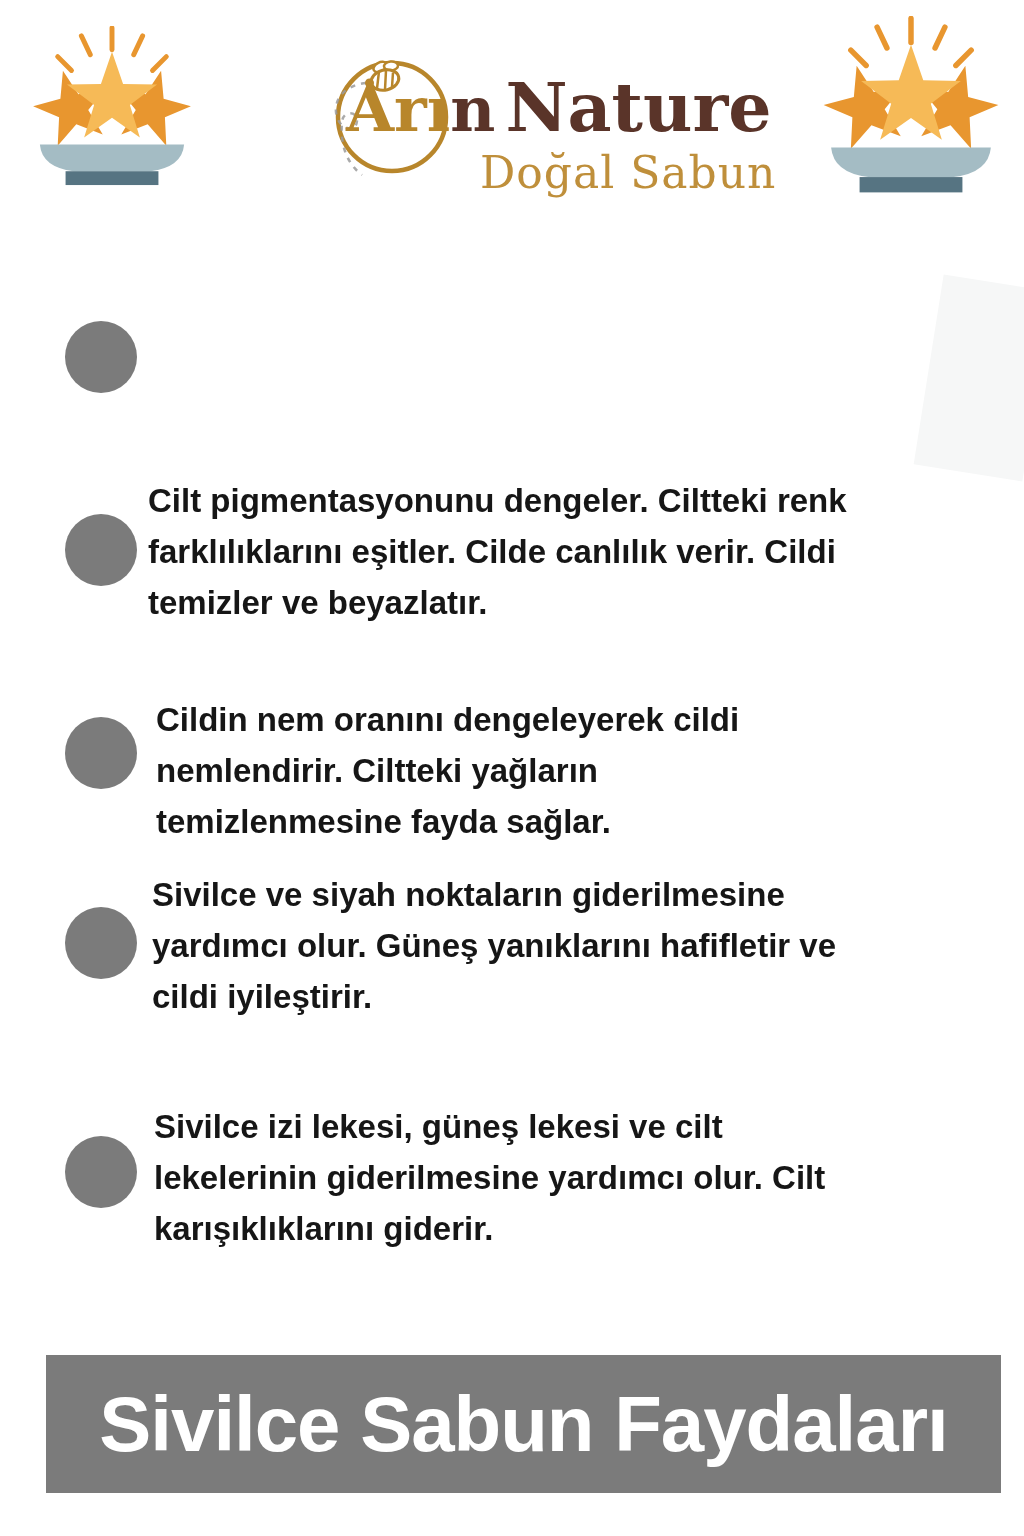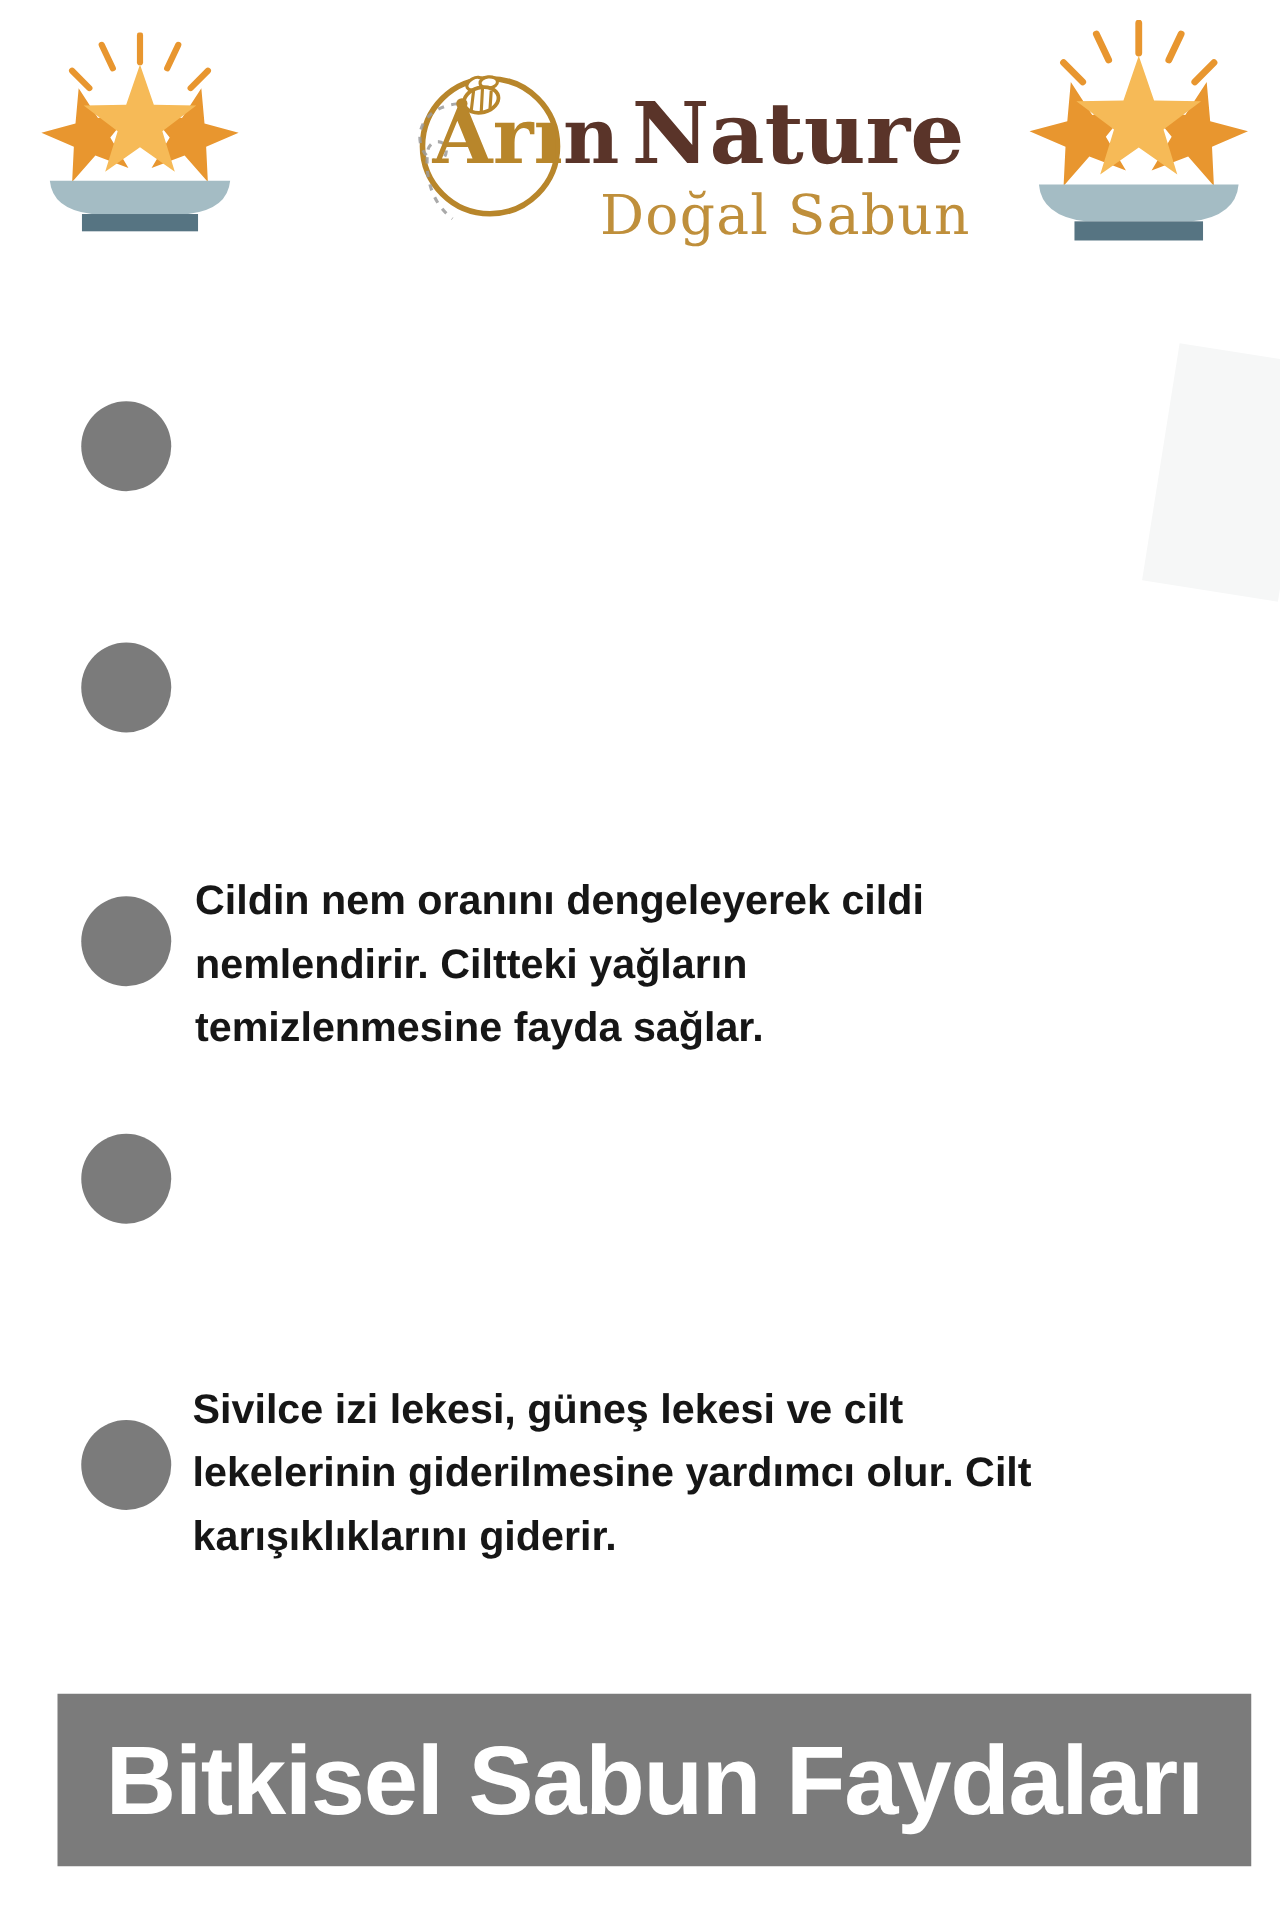--- a/index.html
+++ b/index.html
@@ -106,30 +106,36 @@
     </svg>
     <div class="brand-text">
       <span class="brand-part1">Arı</span><span class="brand-part2">n</span><span class="brand-part3">Nature</span>
     </div>
     <div class="brand-tagline">Doğal Sabun</div>
   </div>
 
   <span class="bullet-dot" style="top:321px;"></span>
 
   <span class="bullet-dot" style="top:514px;"></span>
+  <div class="benefit-text" style="left:148px; top:475px;">Cilt pigmentasyonunu dengeler. Ciltteki renk
+farklılıklarını eşitler. Cilde canlılık verir. Cildi
+temizler ve beyazlatır.</div>
 
   <span class="bullet-dot" style="top:717px;"></span>
   <div class="benefit-text" style="left:156px; top:694px;">Cildin nem oranını dengeleyerek cildi
 nemlendirir. Ciltteki yağların
 temizlenmesine fayda sağlar.</div>
 
   <span class="bullet-dot" style="top:907px;"></span>
+  <div class="benefit-text" style="left:152px; top:869px;">Sivilce ve siyah noktaların giderilmesine
+yardımcı olur. Güneş yanıklarını hafifletir ve
+cildi iyileştirir.</div>
 
   <span class="bullet-dot" style="top:1136px;"></span>
   <div class="benefit-text" style="left:154px; top:1101px;">Sivilce izi lekesi, güneş lekesi ve cilt
 lekelerinin giderilmesine yardımcı olur. Cilt
 karışıklıklarını giderir.</div>
 
   <div class="footer-banner">
-    <div class="footer-title">Bitkisel Sabun Faydaları</div>
+    <div class="footer-title">Sivilce Sabun Faydaları</div>
   </div>
 
 </div>
 
 </body></html>

